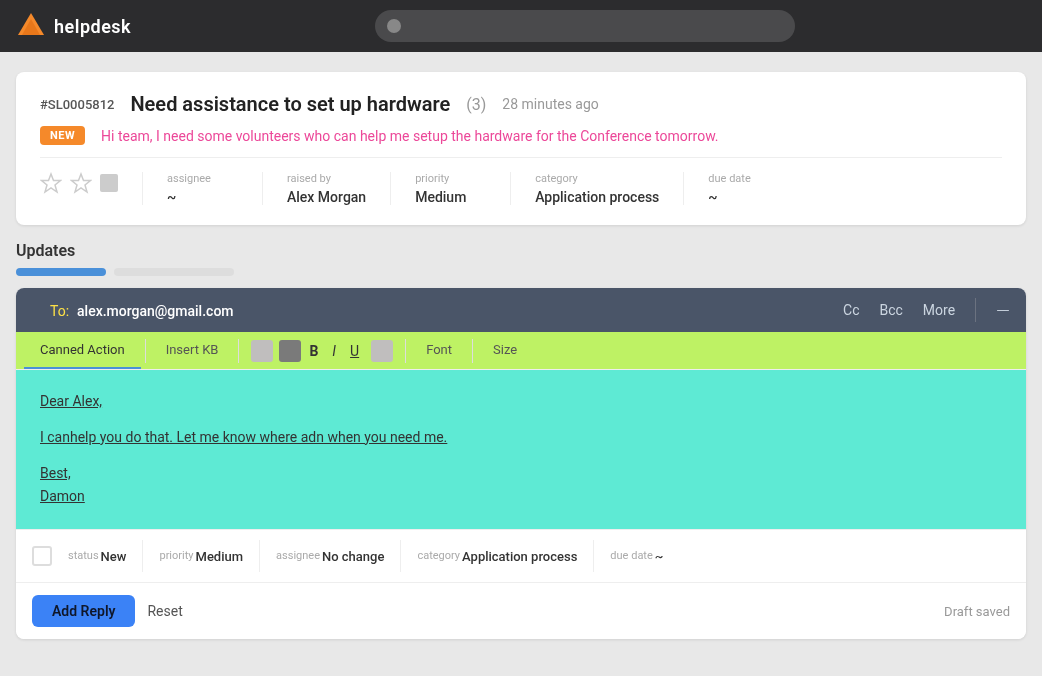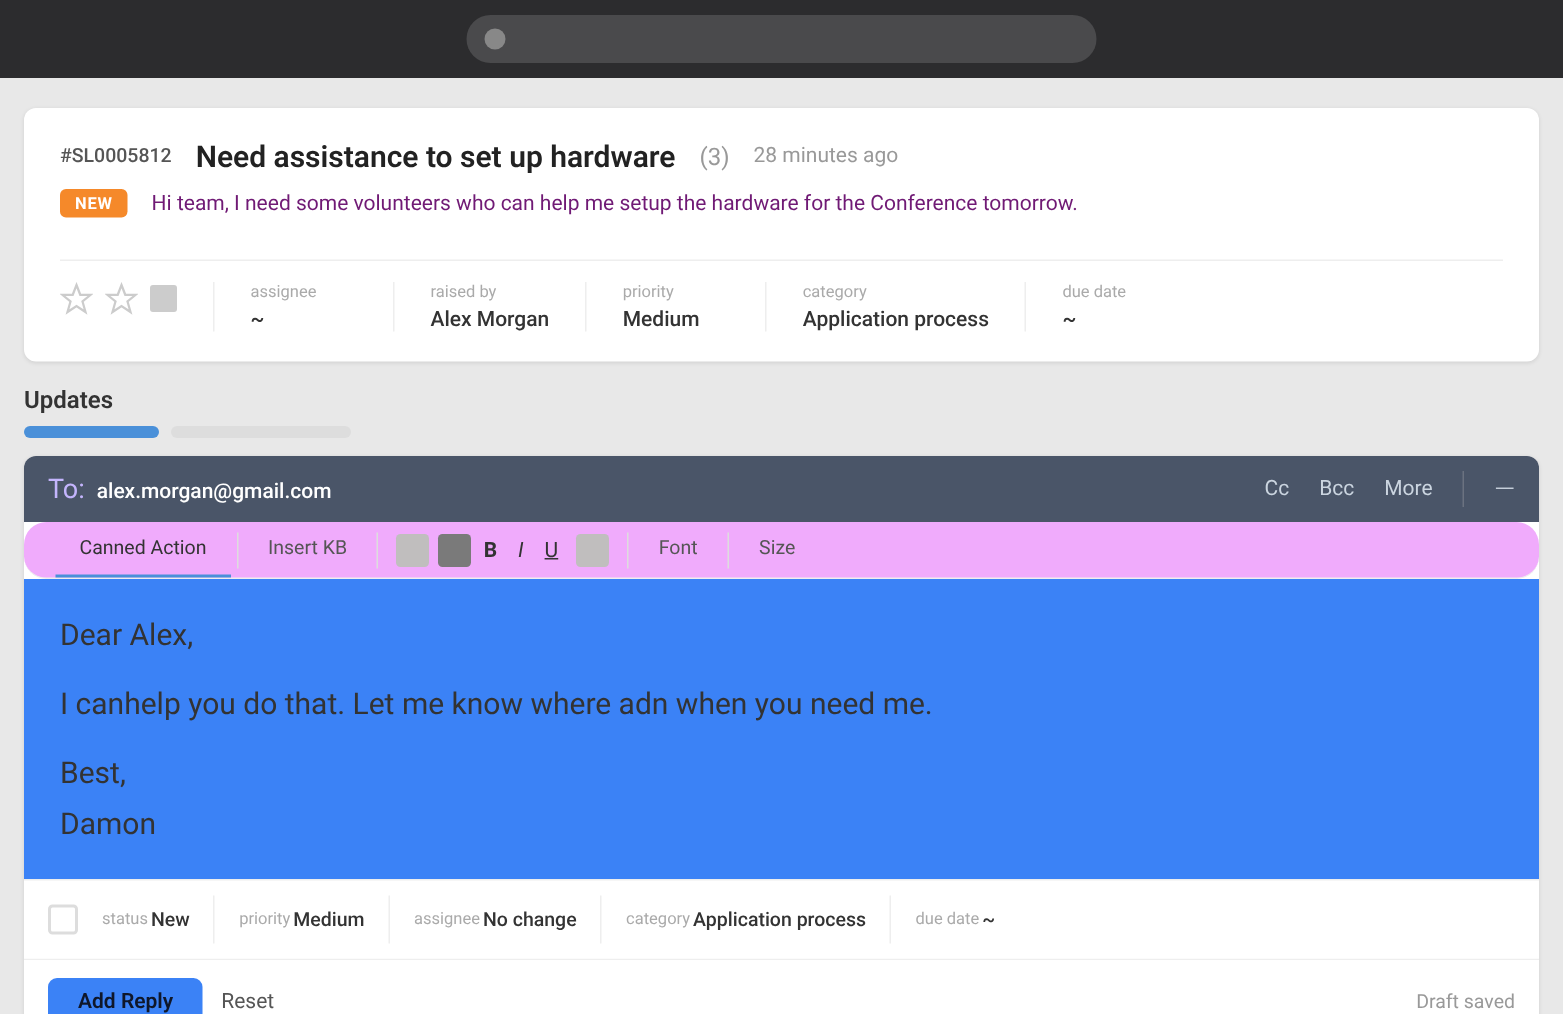--- a/index.html
+++ b/index.html
@@ -87,24 +87,24 @@
     .status-badge {
       background: #f5892a;
       color: white;
       font-size: 11px;
       font-weight: 700;
       padding: 3px 10px;
       border-radius: 4px;
       letter-spacing: 0.5px;
     }
     .ticket-desc {
-      color: #701a75;
+      color: #ec4899;
       font-size: 14px;
       line-height: 1.5;
-      margin-bottom: 16px;
+      margin-bottom: 0;
     }
     .ticket-meta-row {
       display: flex;
       border-top: 1px solid #eee;
       padding-top: 14px;
       gap: 0;
       align-items: flex-start;
     }
     .ticket-actions {
       display: flex;
@@ -203,23 +203,22 @@
       font-size: 18px;
       cursor: pointer;
       font-weight: 300;
     }
 
     
     .toolbar {
       display: flex;
       align-items: center;
       border-bottom: 1px solid #eee;
-      padding: 0 21px;
-      background: #f0abfc;
-      border-radius: 15px;
+      padding: 0 8px;
+      background: #bef264;
     }
     .toolbar-item {
       padding: 10px 16px;
       font-size: 13px;
       color: #555;
       cursor: pointer;
       border-bottom: 2px solid transparent;
       white-space: nowrap;
     }
     .toolbar-item:first-child {
@@ -254,25 +253,26 @@
     .toolbar-format-group {
       display: flex;
       align-items: center;
       gap: 2px;
       padding: 0 8px;
     }
 
     
     .email-body {
       padding: 20px 24px;
-      background: #3b82f6;
+      background: #5eead4;
       min-height: 140px;
-      font-size: 20px;
+      font-size: 14px;
       color: #333;
       line-height: 1.7;
+      text-decoration: underline;
     }
 
     
     .reply-footer {
       display: flex;
       align-items: center;
       padding: 10px 16px;
       border-top: 1px solid #eee;
       background: white;
       gap: 16px;
@@ -336,20 +336,27 @@
     }
     .draft-saved {
       font-size: 13px;
       color: #999;
     }
   </style>
 </head>
 <body>
 
 <header class="header">
+  <div class="logo">
+    <svg class="logo-icon" viewBox="0 0 30 30">
+      <polygon points="15,2 28,24 2,24" fill="#f5892a"></polygon>
+      <polygon points="15,8 24,24 6,24" fill="#e06b10" opacity="0.6"></polygon>
+    </svg>
+    <span>helpdesk</span>
+  </div>
   <div class="search-bar">
     <div class="search-circle"></div>
   </div>
 </header>
 
 <div class="main-content">
 
   <div class="ticket-card">
     <div class="ticket-header">
       <span class="ticket-id">#SL0005812</span>
@@ -399,21 +406,21 @@
     <div class="progress-bars">
       <div class="progress-bar-blue"></div>
       <div class="progress-bar-gray"></div>
     </div>
   </div>
 
   <div class="reply-area">
 
     <div class="reply-to-bar">
       <div>
-        <span style="color:#c4b5fd; font-size:18px;">To:</span>
+        <span style="color:#fde047; font-size:14px;margin-left:18px;">To:</span>
         <span style="color:white; font-size:14px; font-weight:500; margin-left:4px;">alex.morgan@gmail.com</span>
       </div>
       <div class="reply-to-actions">
         <button class="reply-action-btn">Cc</button>
         <button class="reply-action-btn">Bcc</button>
         <button class="reply-action-btn">More</button>
         <div class="reply-divider"></div>
         <span class="reply-minimize">—</span>
       </div>
     </div>

